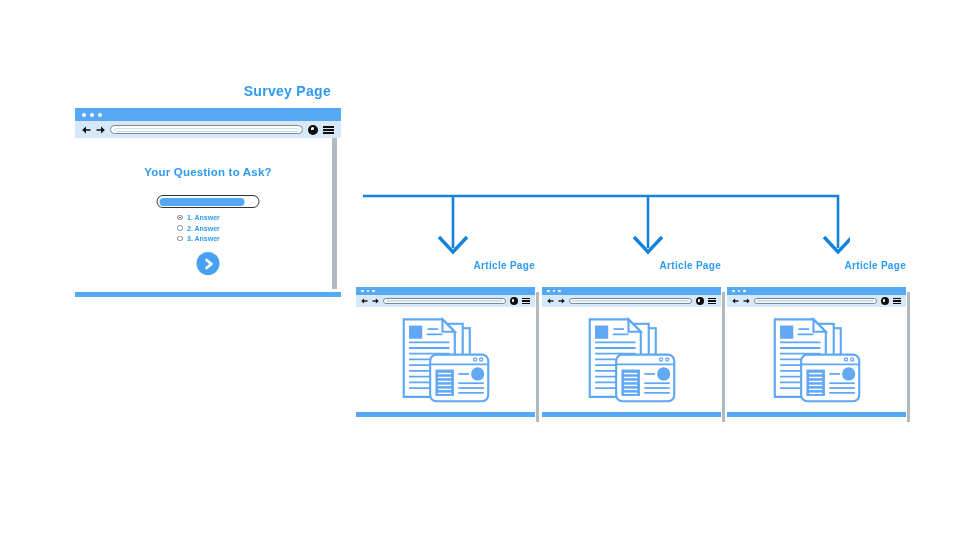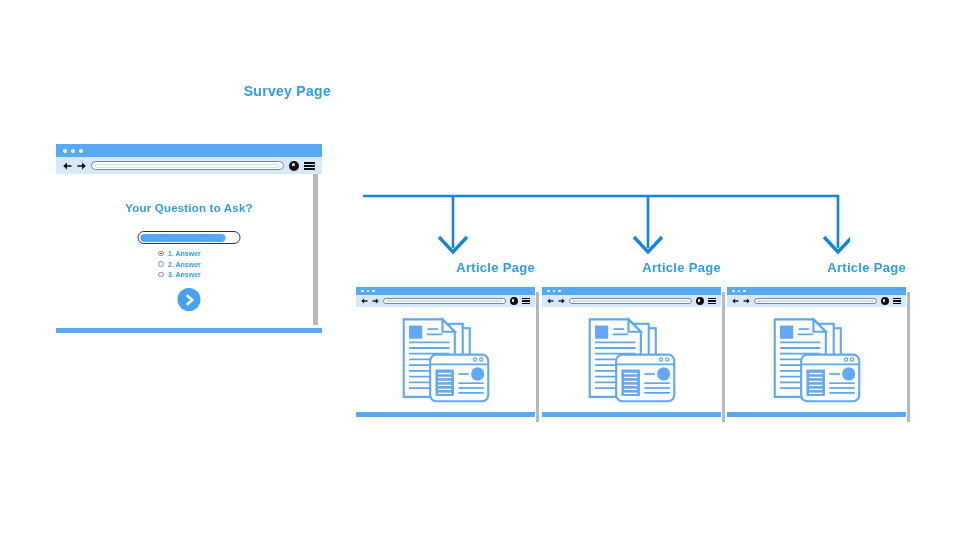--- a/index.html
+++ b/index.html
@@ -6,25 +6,25 @@
   body {
     width:960px; height:540px; position:relative; overflow:hidden;
     background:#ffffff; font-family:"Liberation Sans", sans-serif;
   }
 
   .page-title {
     position:absolute; font-weight:700; color:#2E9BF3;
     text-align:right; letter-spacing:.3px;
   }
   #survey-title { left:65px; top:83px; width:266px; font-size:14px; }
-  .article-title { top:260px; width:179px; font-size:13px; }
+  .article-title { top:260px; width:179px; font-size:10px; }
   #article-title-1 { left:356px; } #article-title-2 { left:542px; } #article-title-3 { left:727px; }
 
   .window { position:absolute; background:#fff; }
-  .survey-window { left:56px; top:108px; width:266px;margin-top:36px; }
+  .survey-window { left:75px; top:108px; width:266px; }
   .article-window { top:287px; width:179px; }
   #article-window-1 { left:356px; } #article-window-2 { left:542px; } #article-window-3 { left:727px; }
 
   .titlebar { background:#57A9F4; display:flex; align-items:center; }
   .survey-window .titlebar { height:13px; gap:4px; padding-left:7px; }
   .article-window .titlebar { height:8px; gap:3px; padding-left:5px; }
   .win-dot { width:4px; height:4px; background:#fff; border-radius:50%; }
   .article-window .win-dot { width:2.6px; height:2.6px; }
 
   .toolbar { background:#D7E8FB; display:flex; align-items:center; }

